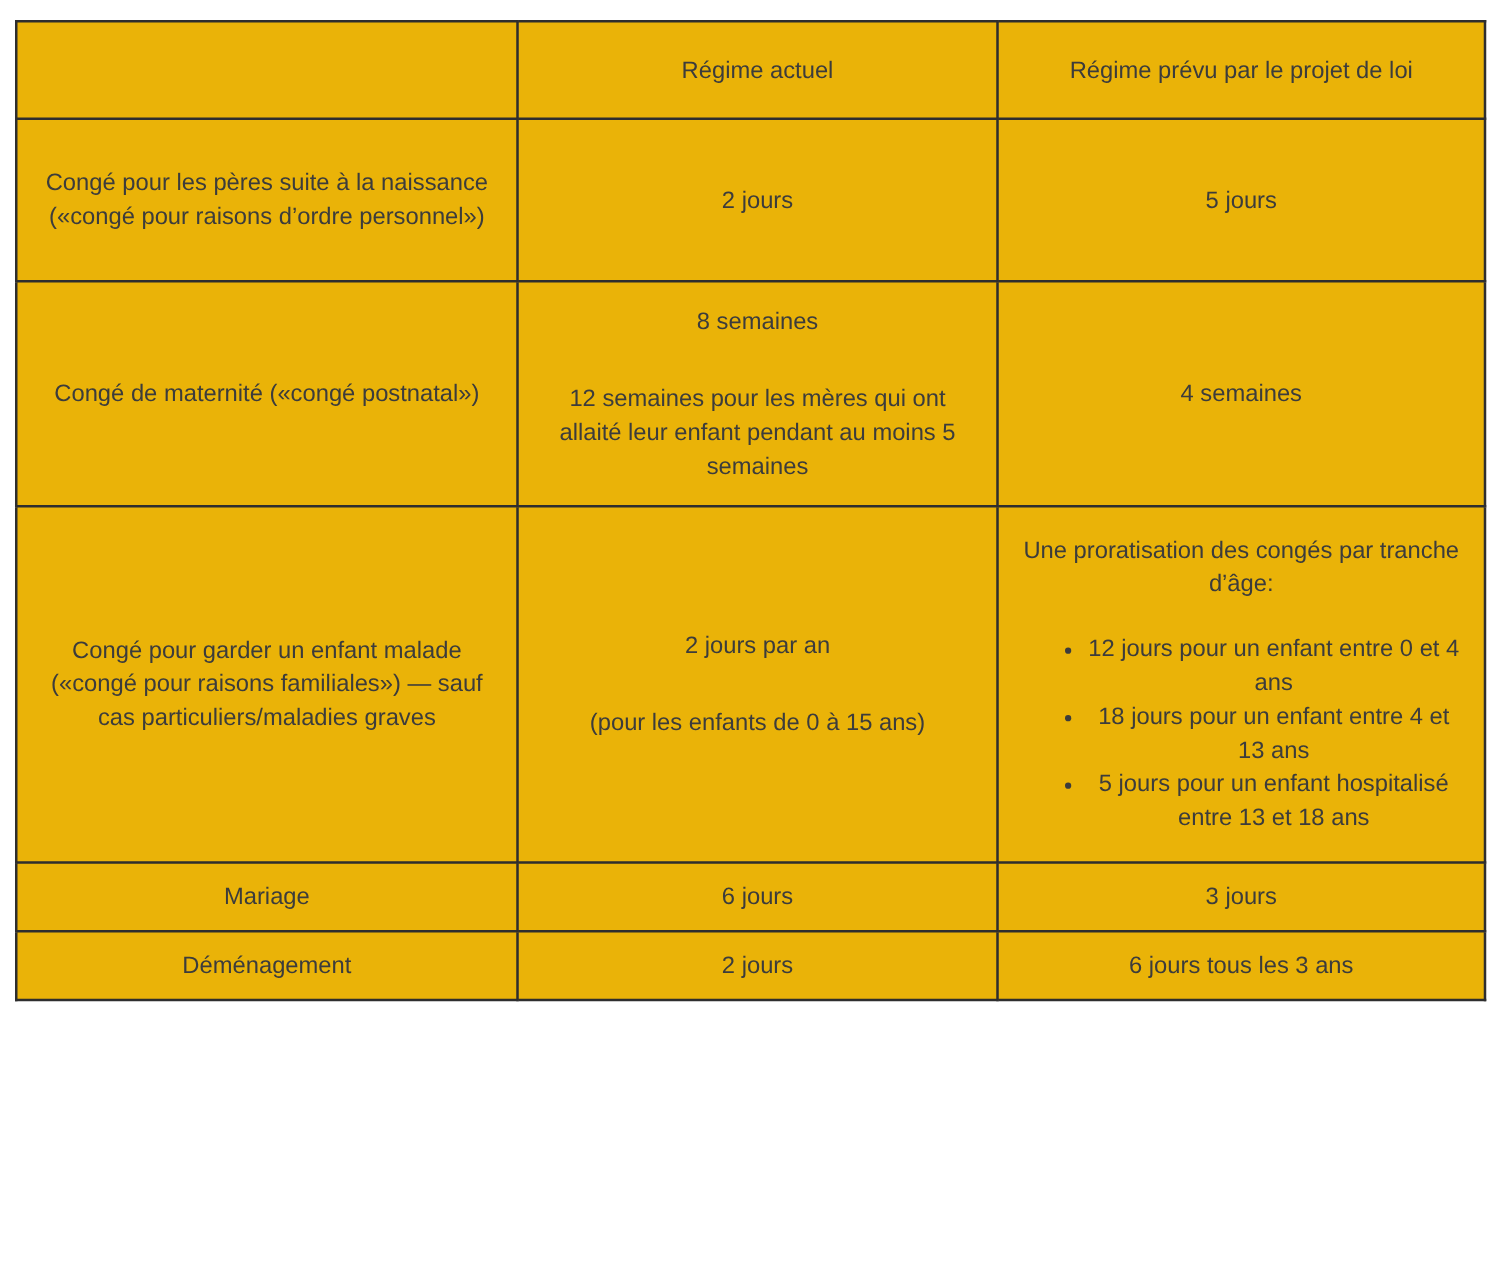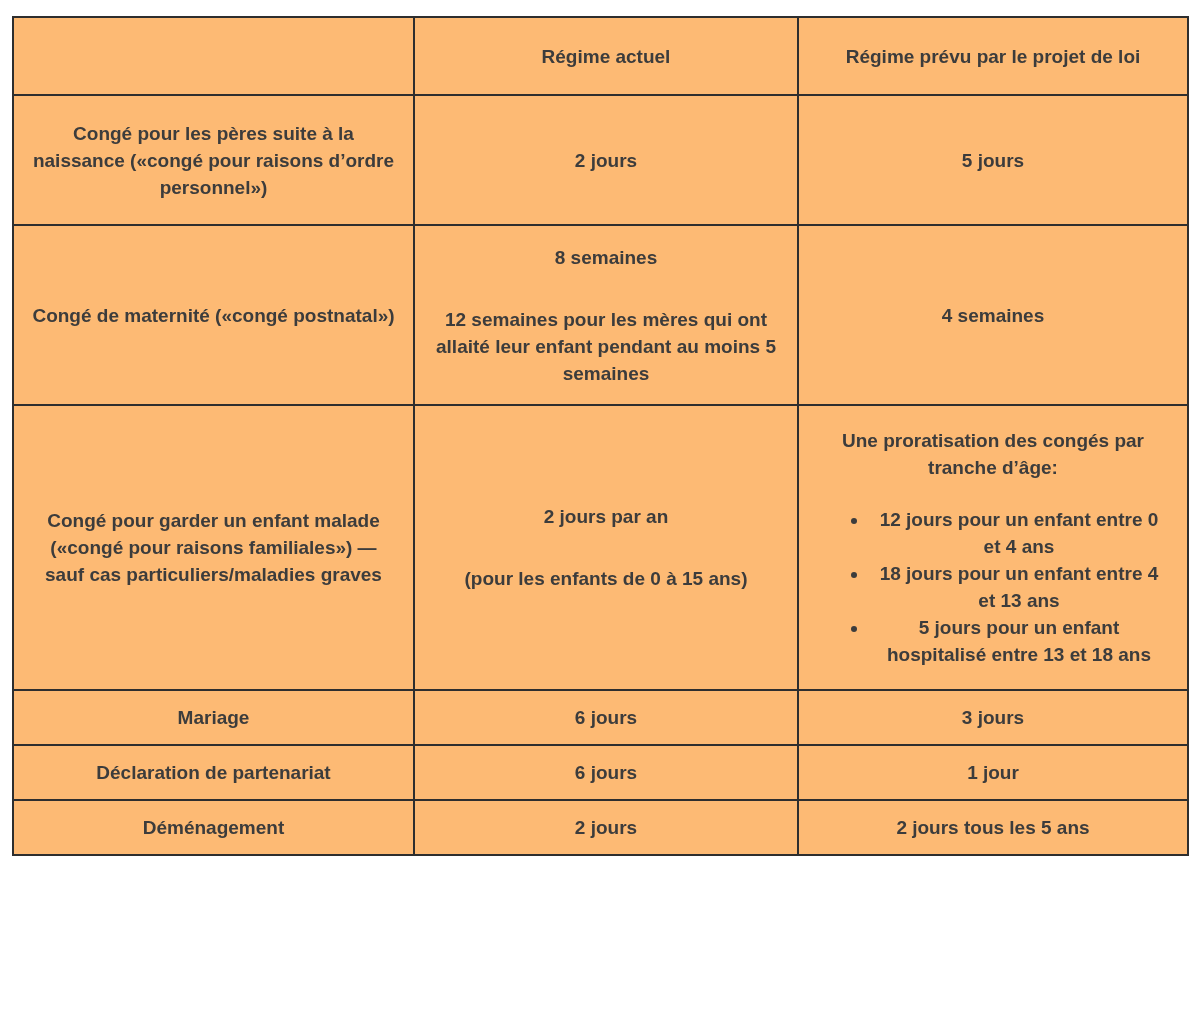--- a/index.html
+++ b/index.html
@@ -25,22 +25,22 @@
     font-size: 19px;
     line-height: 27px;
     color: #3c3c3c;
   }
   table.comparison th,
   table.comparison td {
     border: 2px solid #2e2e2e;
     text-align: center;
     vertical-align: middle;
     padding: 4px 18px;
-    font-weight: bold;
-    background: #fdba74;
+    font-weight: normal;
+    background: #eab308;
   }
   tr.h-header  { height: 78px;  }
   tr.h-r1      { height: 130px; }
   tr.h-r2      { height: 180px; }
   tr.h-r3      { height: 285px; }
   tr.h-short   { height: 55px;  }
   .cell-para { margin: 0; }
   .cell-para + .cell-para { margin-top: 35px; }
   ul.age-list {
     margin: 25px 0 0 0;
@@ -104,27 +104,22 @@
           </ul>
         </td>
       </tr>
 
       <tr class="h-short">
         <td>Mariage</td>
         <td>6 jours</td>
         <td>3 jours</td>
       </tr>
 
-      <tr class="h-short">
-        <td>Déclaration de partenariat</td>
-        <td>6 jours</td>
-        <td>1 jour</td>
-      </tr>
 
 
       <tr class="h-short">
         <td>Déménagement</td>
         <td>2 jours</td>
-        <td>2 jours tous les 5 ans</td>
+        <td>6 jours tous les 3 ans</td>
       </tr>
     </tbody>
   </table>
 </div>
 
 </body></html>

